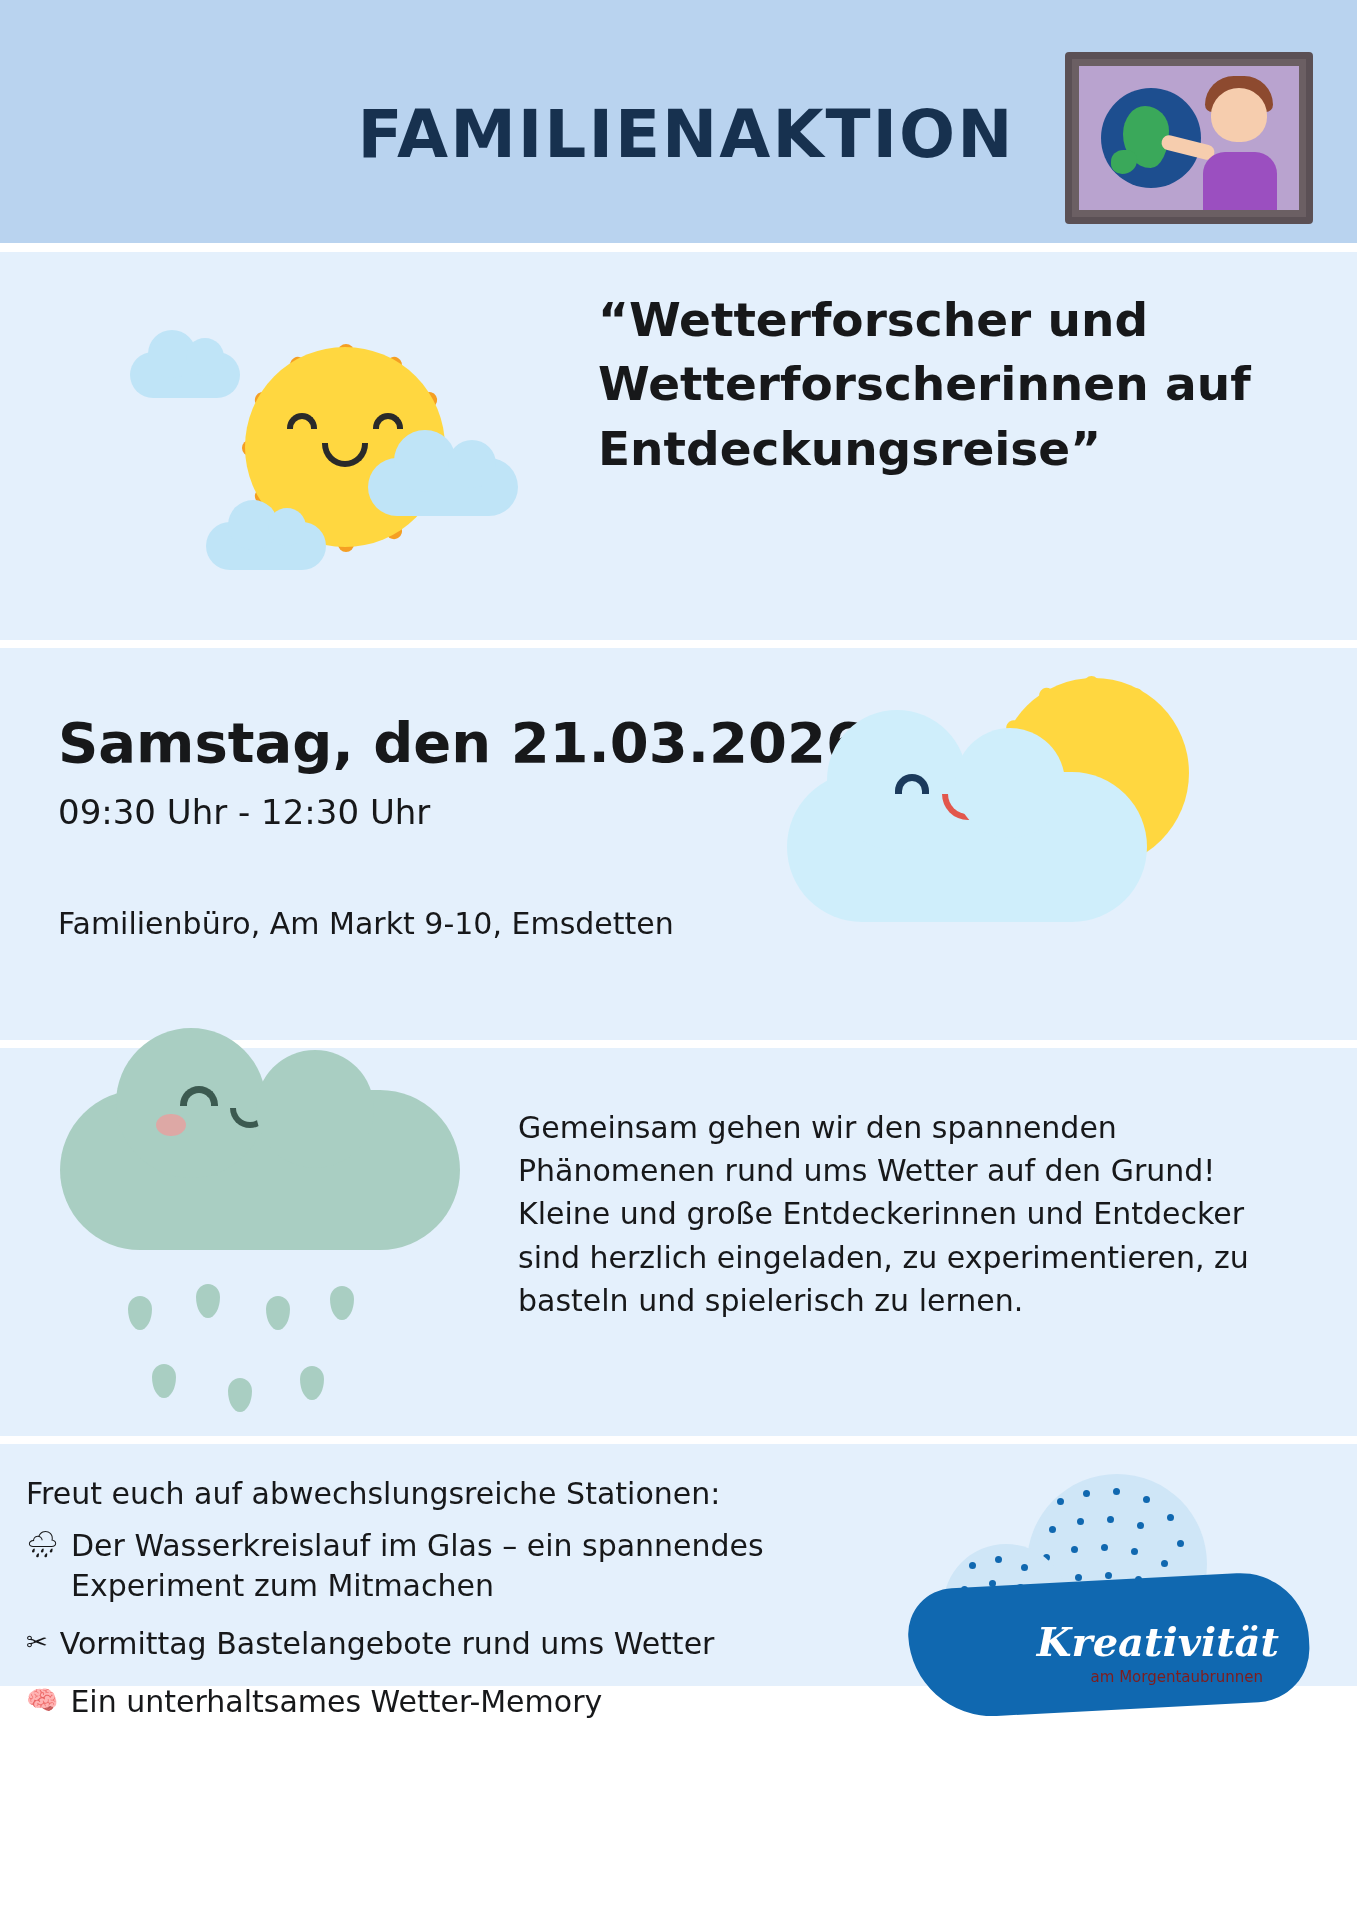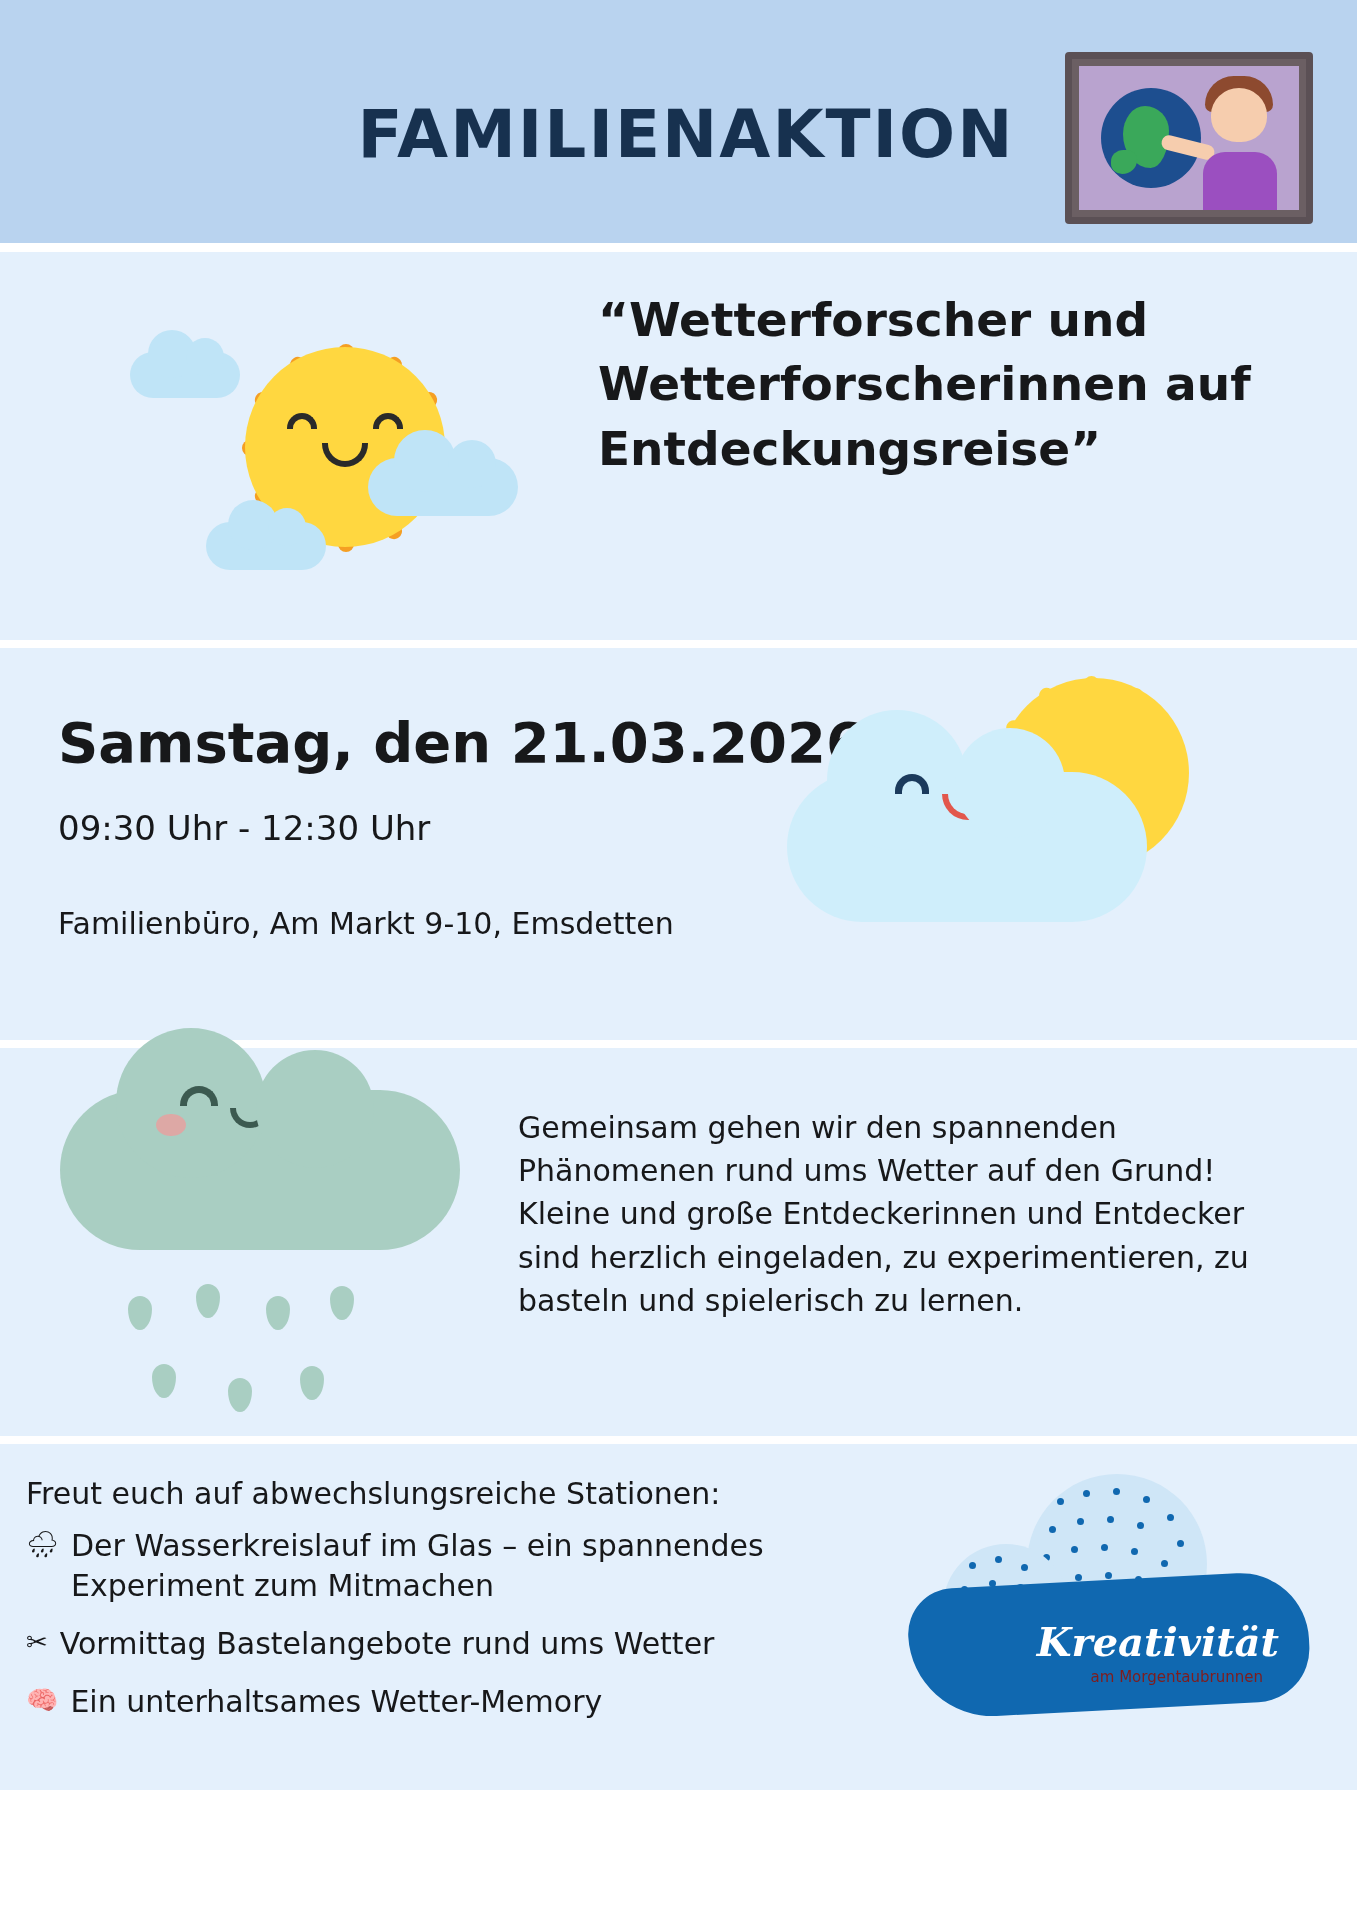--- a/index.html
+++ b/index.html
@@ -113,21 +113,21 @@
     width: 54px; height: 15px;
     background: #f6cdae;
     border-radius: 9px;
     transform: rotate(14deg);
   }
 
   
   .band-title   { top: 252px; height: 388px; }
   .band-when    { top: 648px; height: 392px; }
   .band-text    { top: 1048px; height: 388px; }
-  .band-stations{ top: 1444px; height: 346px; }
+  .band-stations{ top: 1444px; height: 242px; }
   .band-footer  { top: 1782px; height: 137px; background: #b9d3ef; }
 
   
   .quote {
     position: absolute;
     left: 598px;
     top: 36px;
     width: 720px;
     font-size: 47px;
     line-height: 1.37;
@@ -188,21 +188,21 @@
   
   .when-date {
     position: absolute;
     left: 58px; top: 62px;
     font-size: 56px;
     font-weight: 600;
     color: #17181a;
   }
   .when-time {
     position: absolute;
-    left: 58px; top: 160px;
+    left: 58px; top: 144px;
     font-size: 34px;
     color: #17181a;
   }
   .when-place {
     position: absolute;
     left: 58px; top: 258px;
     font-size: 30px;
     color: #17181a;
   }
   

